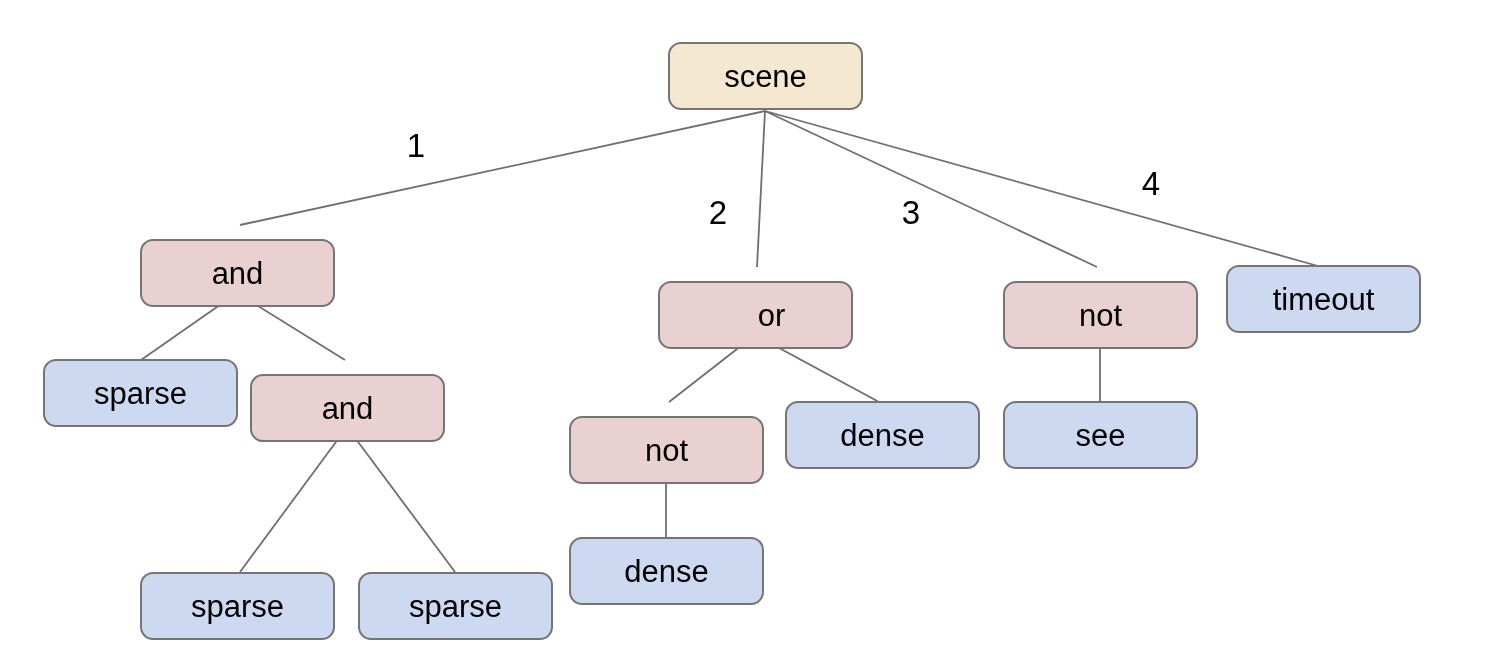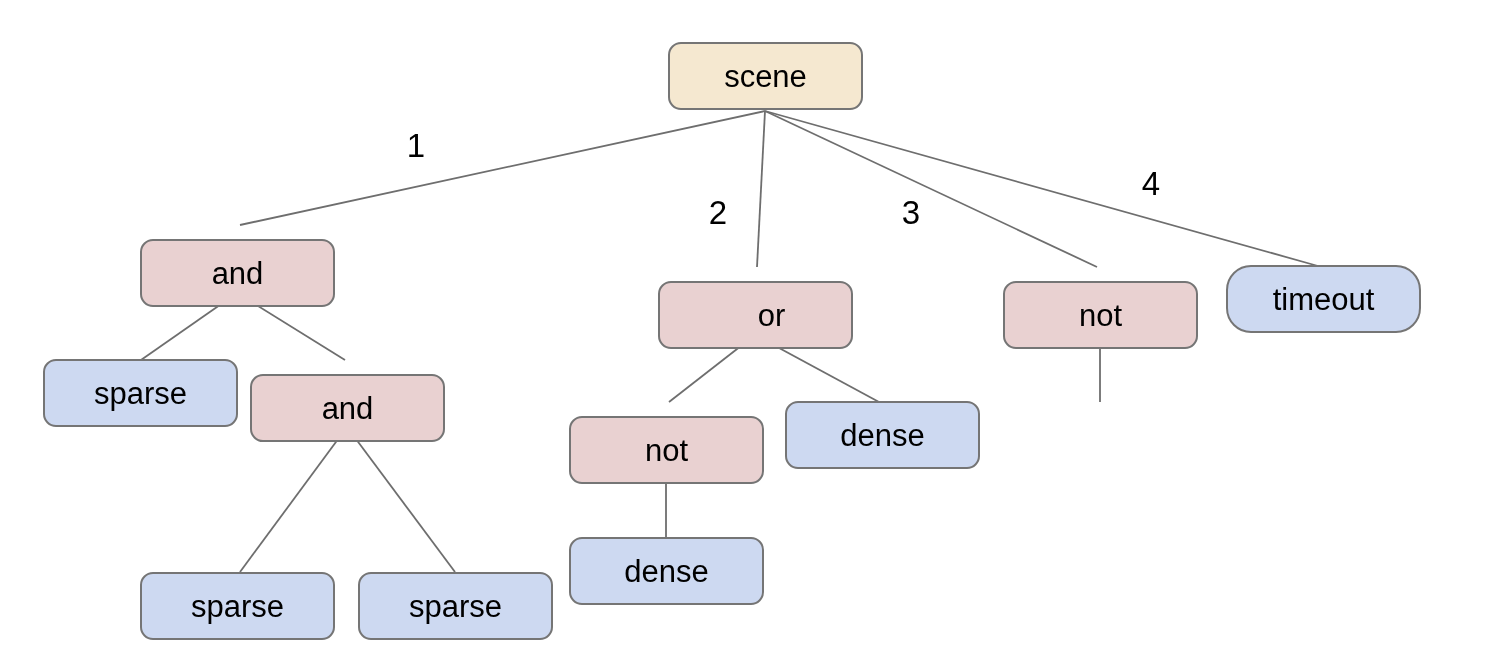--- a/index.html
+++ b/index.html
@@ -56,26 +56,27 @@
     <line x1="755" y1="335" x2="879" y2="402"></line>
     <line x1="666" y1="469" x2="666" y2="538"></line>
     <line x1="1100" y1="334" x2="1100" y2="402"></line>
   </svg>
 
   <div class="node fill-root" style="left:668px; top:42px;">scene</div>
 
   <div class="node fill-op" style="left:140px; top:224px;">and</div>
   <div class="node fill-op" style="left:658px; top:266px;padding-left:32px;">or</div>
   <div class="node fill-op" style="left:1003px; top:266px;">not</div>
-  <div class="node fill-leaf" style="left:1226px; top:265px;border-radius:25px;">timeout</div>
+  <div class="node fill-leaf" style="left:1226px; top:265px;">timeout</div>
 
   <div class="node fill-leaf" style="left:43px; top:359px;">sparse</div>
   <div class="node fill-op" style="left:250px; top:359px;">and</div>
   <div class="node fill-op" style="left:569px; top:401px;">not</div>
   <div class="node fill-leaf" style="left:785px; top:401px;">dense</div>
+  <div class="node fill-leaf" style="left:1003px; top:401px;">see</div>
 
   <div class="node fill-leaf" style="left:140px; top:572px;">sparse</div>
   <div class="node fill-leaf" style="left:358px; top:572px;">sparse</div>
   <div class="node fill-leaf" style="left:569px; top:537px;">dense</div>
 
   <div class="edge-label" style="left:416px; top:146px;">1</div>
   <div class="edge-label" style="left:718px; top:213px;">2</div>
   <div class="edge-label" style="left:911px; top:213px;">3</div>
   <div class="edge-label" style="left:1151px; top:184px;">4</div>
 

